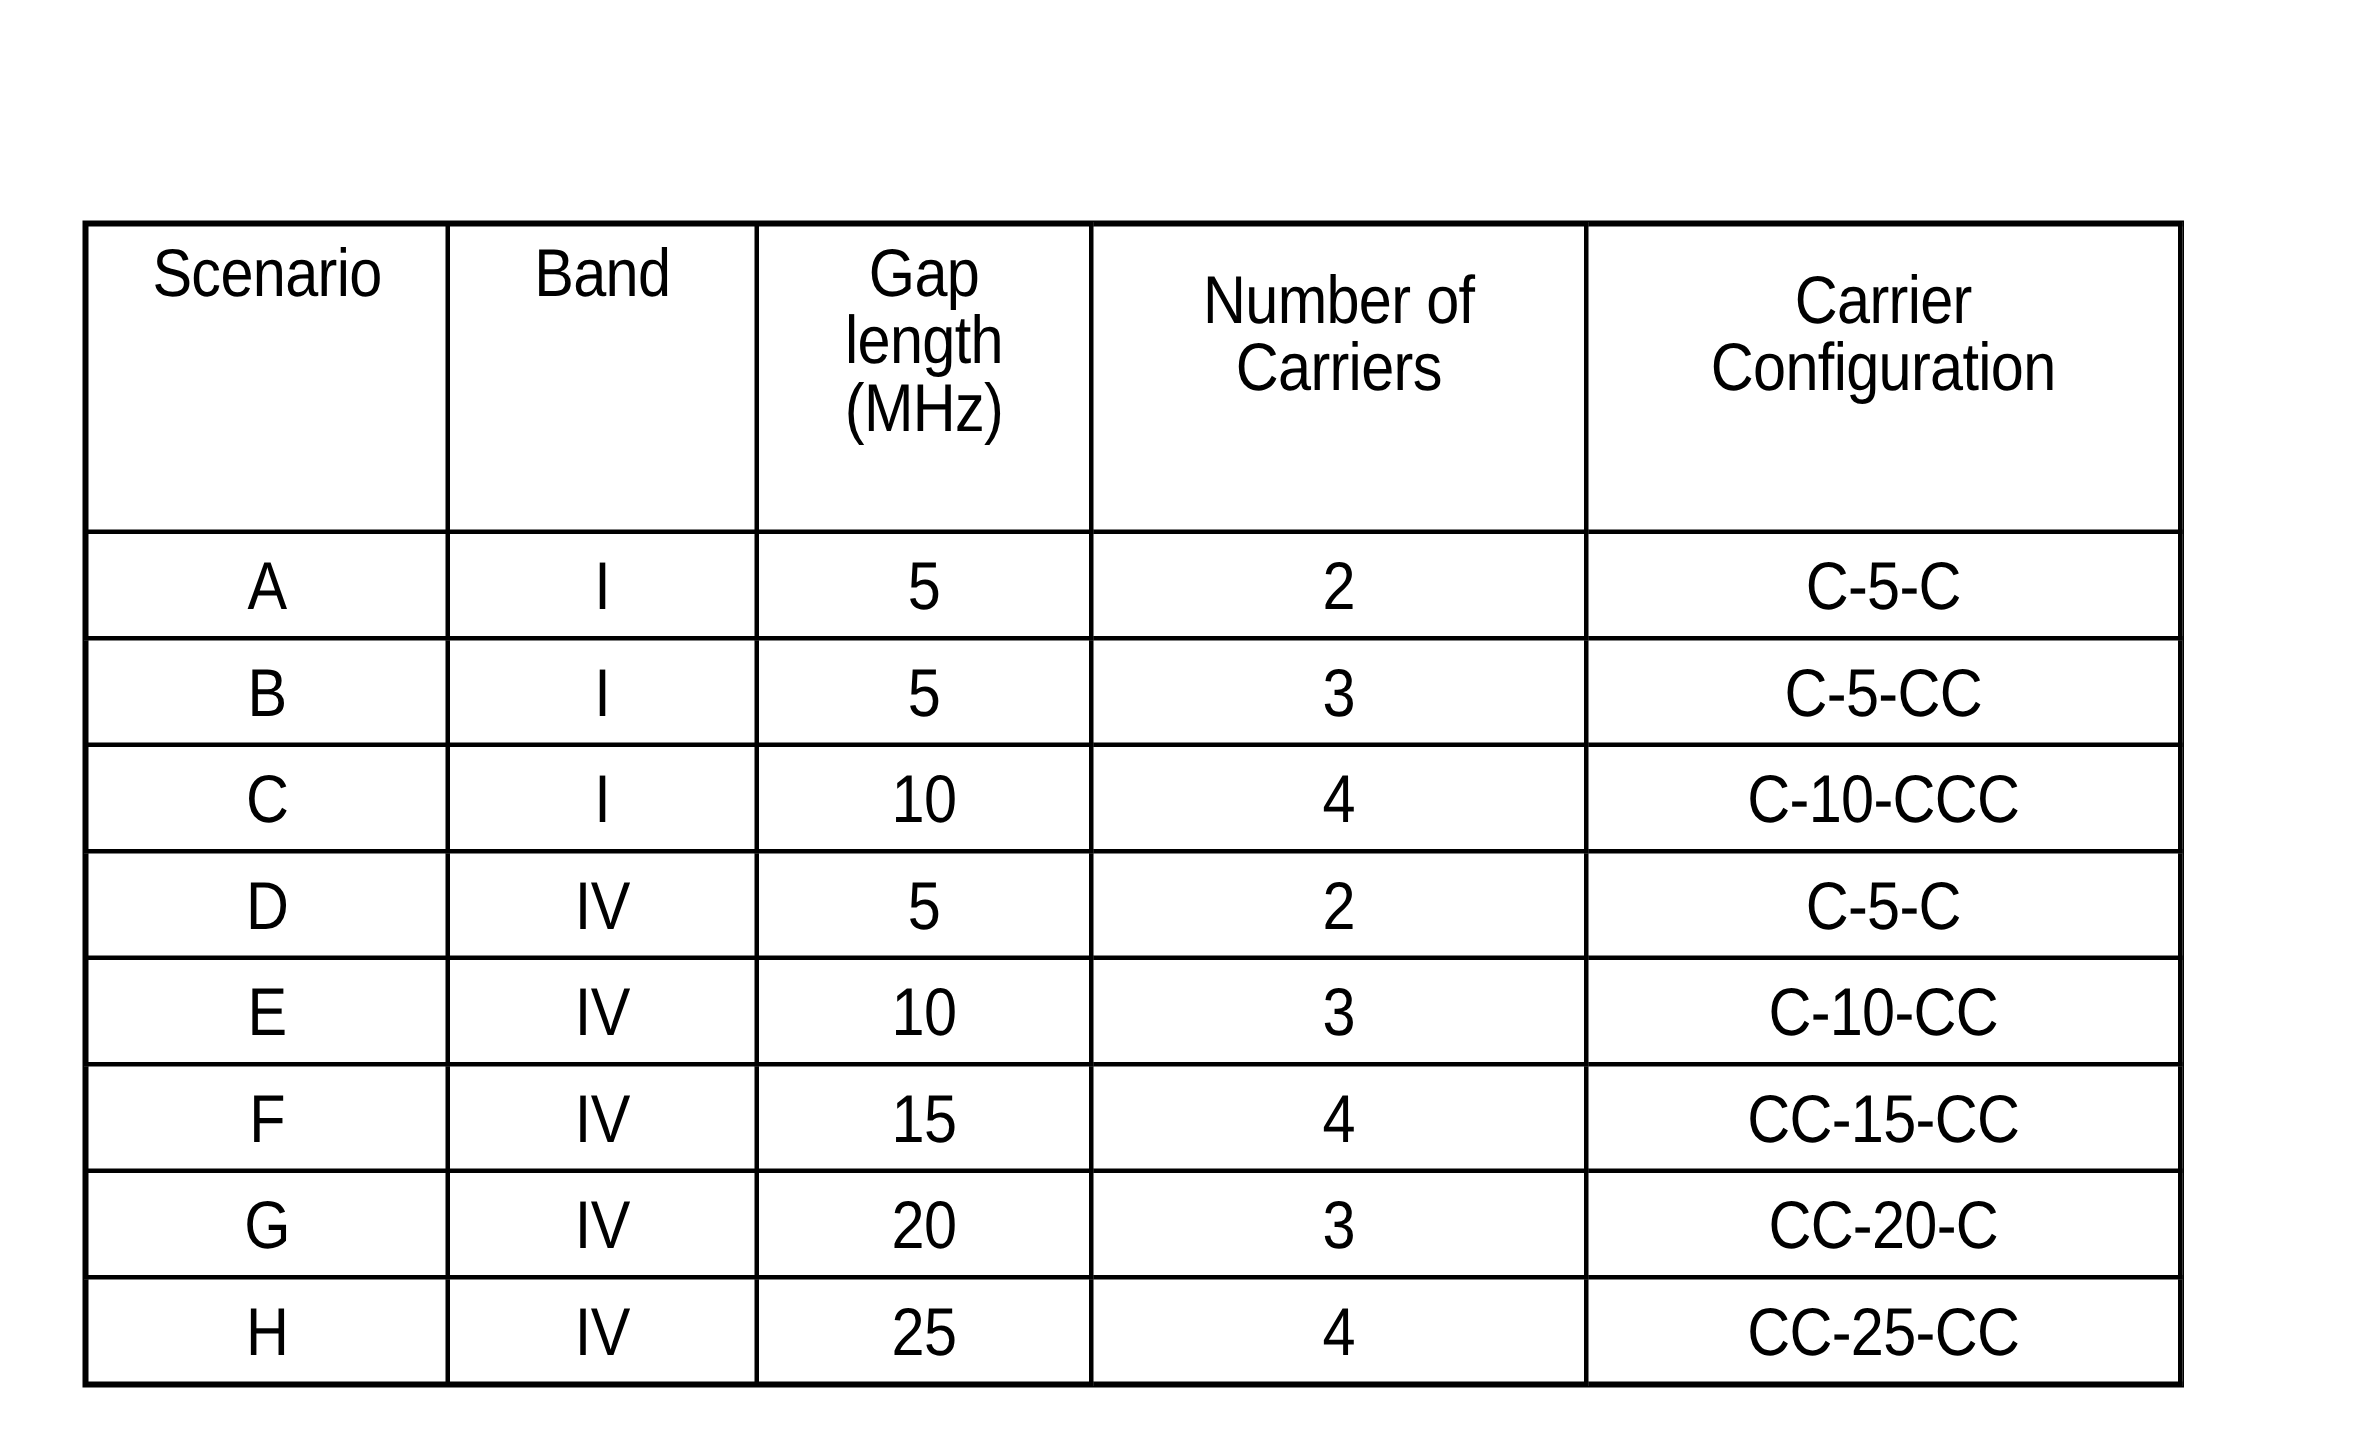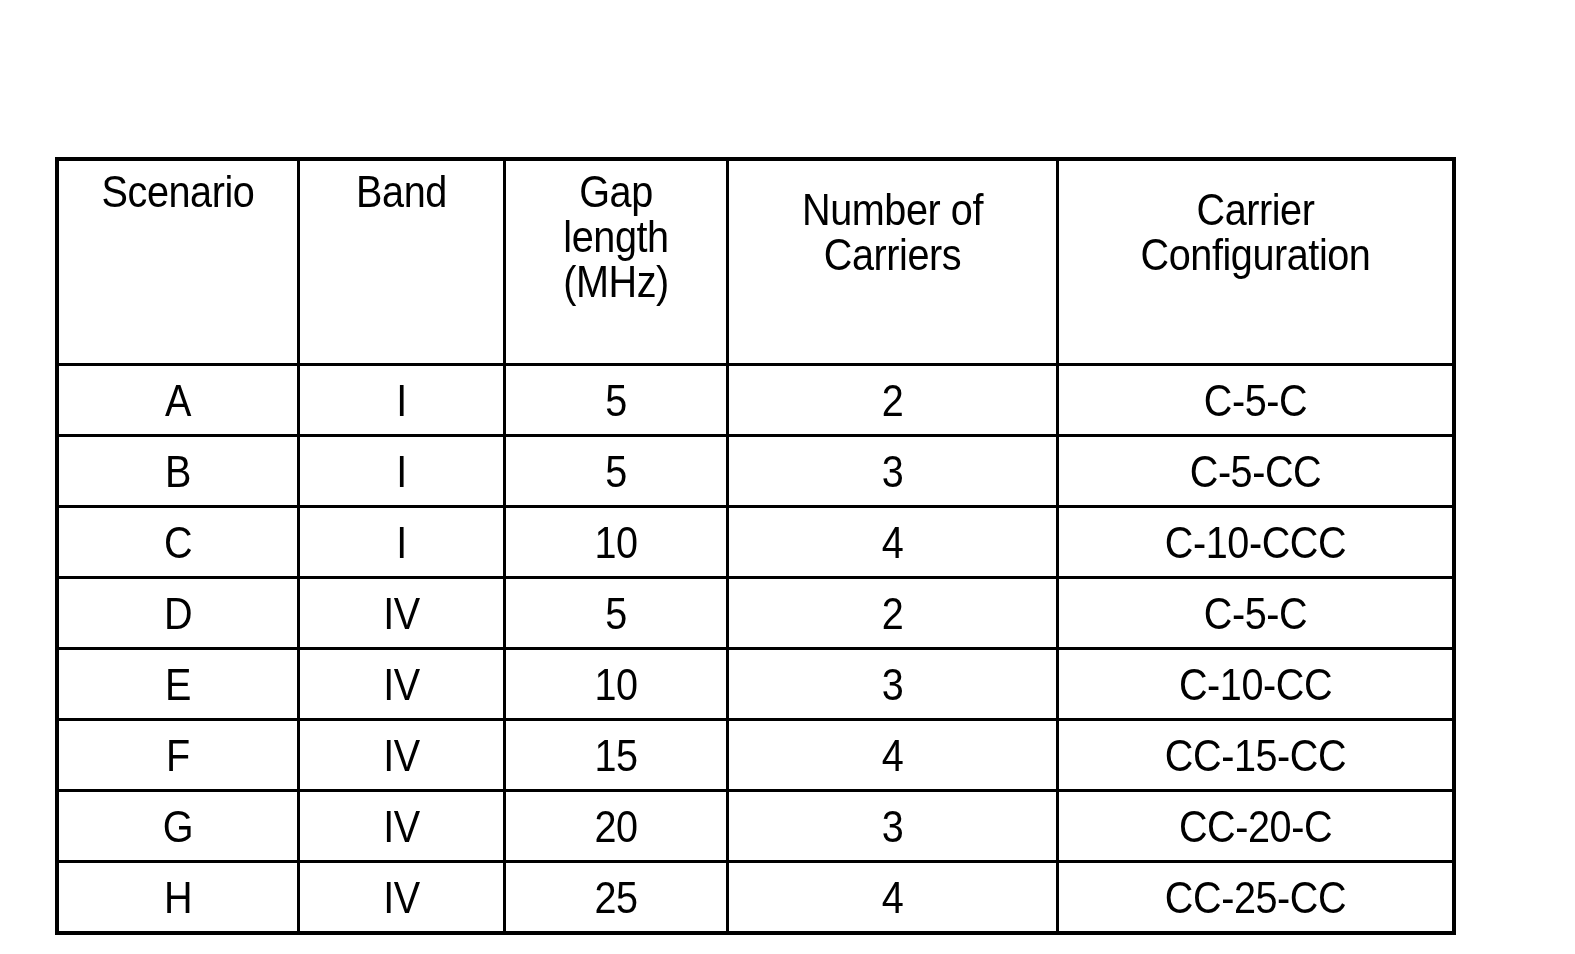--- a/index.html
+++ b/index.html
@@ -46,21 +46,20 @@
     text-align: center;
     padding: 0;
     font-weight: normal;
     color: #000000;
   }
 
   
   table.spec-table {
     outline: 1px solid #000000;
     outline-offset: 0px;
-    margin-top: 10px;
   }
 
   
   col.c-scenario { width: 241px; }
   col.c-band     { width: 206px; }
   col.c-gap      { width: 223px; }
   col.c-num      { width: 330px; }
   col.c-cfg      { width: 396px; }
 
   

